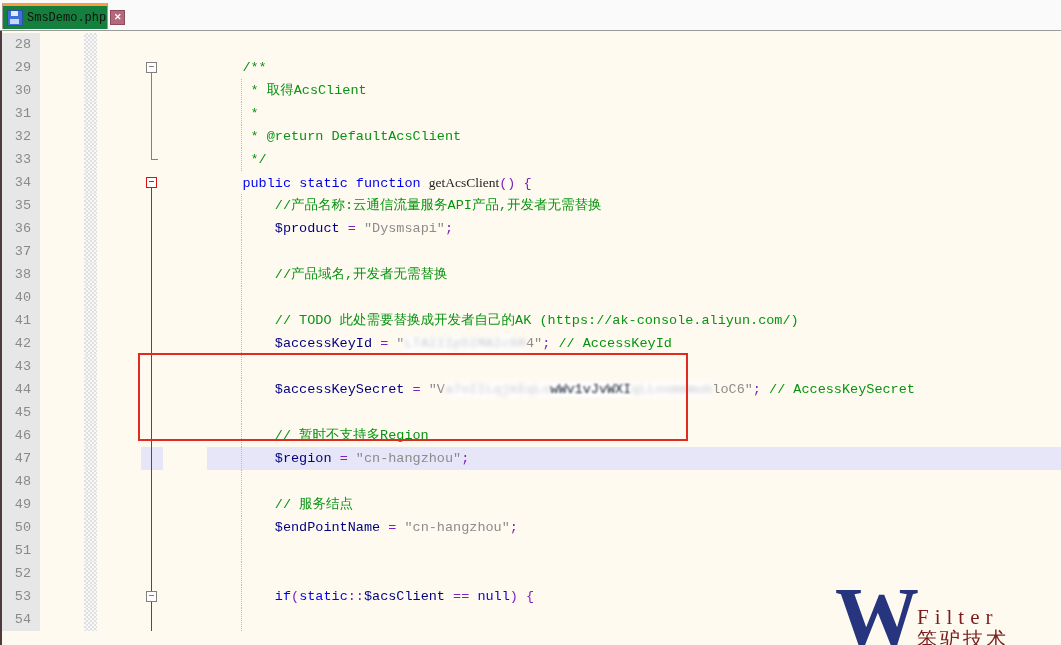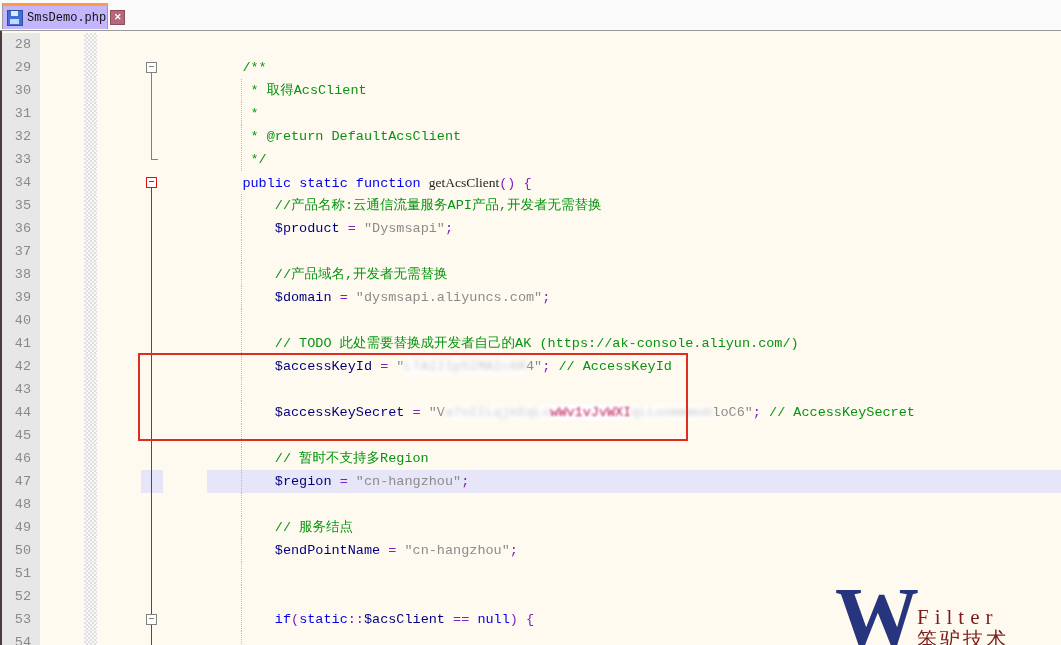--- a/index.html
+++ b/index.html
@@ -1,21 +1,21 @@
 <!DOCTYPE html>
 <html style="--bg: #fffaf0; --curline: #e6e6f8; --cm: #089410; --kw: #0000f0; --var: #000080; --str: #8c8c8c; --op: #8020c0; --lnk: #089410; --red: #e02b20; --foldred: #e01010; --foldgray: #808080; --orange: #ff9c40; --wmblue: #27357e; --wmred: #7b1c1c;"><head>
 <meta charset="utf-8">
 <style>
   html,body{margin:0;padding:0;width:1061px;height:645px;overflow:hidden;background:#fff;
             font-family:"Liberation Sans",sans-serif;}
   
   .tabbar{position:absolute;left:0;top:0;right:0;height:30px;background:#fafafa;
           border-bottom:1px solid #9a9a9a;}
   .tab{position:absolute;left:2px;top:3px;height:26px;width:106px;box-sizing:border-box;
-       background:#c4b5fd;border:1px solid #9c9c9c;border-bottom:none;
+       background:#15803d;border:1px solid #9c9c9c;border-bottom:none;
        border-top:3px solid var(--orange);display:flex;align-items:center;padding:0 4px;gap:4px;}
   .tab-title{font-family:"Liberation Mono","DejaVu Sans Mono",monospace;font-size:12px;color:#111;
              white-space:nowrap;}
   .floppy{width:14px;height:14px;background:#3f6fd8;border:1px solid #2c4fa0;position:relative;flex:none;}
   .floppy::before{content:"";position:absolute;left:3px;top:0;width:7px;height:5px;background:#dfeaff;}
   .floppy::after{content:"";position:absolute;left:2px;bottom:1px;width:9px;height:5px;background:#c8d8f8;}
   .tab-close{width:13px;height:13px;flex:none;background:#b5687a;border:1px solid #8d4c5c;
              color:#fff;font-size:9px;font-weight:bold;line-height:12px;text-align:center;cursor:pointer;}
   
   .editor{position:absolute;left:0;top:31px;right:0;bottom:0;background:var(--bg);
@@ -47,21 +47,21 @@
   
   .tk-pl{color:#1a1a1a;}
   .tk-cm{color:var(--cm);}
   .tk-kw{color:var(--kw);font-weight:normal;}
   .tk-id{color:#242424;font-family:Liberation Serif, serif;}
   .tk-var{color:var(--var);margin-top:12px;}
   .tk-str{color:var(--str);}
   .tk-op{color:var(--op);}
   .tk-lnk{color:var(--lnk);cursor:pointer;}
   .tk-rd1{color:#c6c6c6;background:#fff;filter:blur(2px);}
-  .tk-rd2{color:#be185d;background:#fff;filter:blur(0.8px);margin-top:48px;}
+  .tk-rd2{color:#0f172a;background:#fff;filter:blur(0.8px);margin-top:48px;}
   
   .anno{position:absolute;left:138px;top:322px;width:546px;height:84px;
         border:2px solid var(--red);pointer-events:none;z-index:4;}
   
   .wm{position:absolute;right:52px;bottom:-6px;display:flex;align-items:flex-end;z-index:6;}
   .wm-w{font-family:"Liberation Serif","DejaVu Serif",serif;font-weight:bold;font-size:84px;
         line-height:0.78;color:var(--wmblue);letter-spacing:-4px;}
   .wm-right{display:flex;flex-direction:column;margin-left:2px;}
   .wm-title{font-family:"Liberation Serif","DejaVu Serif",serif;font-size:21px;line-height:1;
             letter-spacing:6px;color:var(--wmred);margin-top:44px;}
@@ -147,26 +147,20 @@
         <span class="fold f-rline"></span>
         <span class="txt"><i class="guide"></i></span>
       </div>
       <div class="row">
         <span class="gut">38</span>
         <span class="chk"></span>
         <span class="fold f-rline"></span>
         <span class="txt"><i class="guide"></i><span class="tk-cm">        //产品域名,开发者无需替换</span></span>
       </div>
       <div class="row">
-        <span class="gut">39</span>
-        <span class="chk"></span>
-        <span class="fold f-rline"></span>
-        <span class="txt"><i class="guide"></i><span class="tk-pl">        </span><span class="tk-var">$domain</span><span class="tk-pl"> </span><span class="tk-op">=</span><span class="tk-pl"> </span><span class="tk-str">"dysmsapi.aliyuncs.com"</span><span class="tk-op">;</span></span>
-      </div>
-      <div class="row">
         <span class="gut">40</span>
         <span class="chk"></span>
         <span class="fold f-rline"></span>
         <span class="txt"><i class="guide"></i></span>
       </div>
       <div class="row">
         <span class="gut">41</span>
         <span class="chk"></span>
         <span class="fold f-rline"></span>
         <span class="txt"><i class="guide"></i><span class="tk-cm">        // TODO 此处需要替换成开发者自己的AK (</span><span class="tk-lnk">https://ak-console.aliyun.com/)</span></span>

